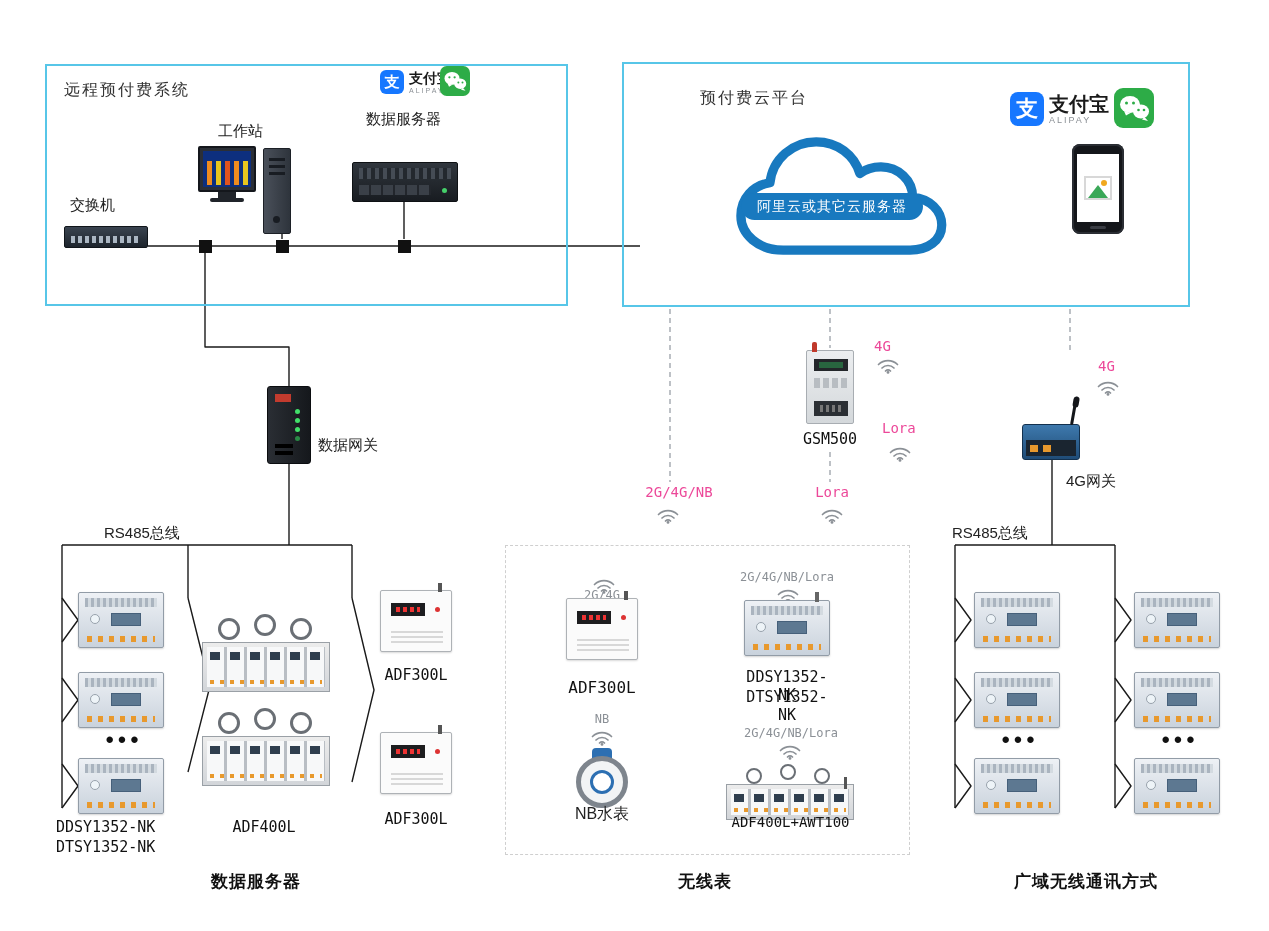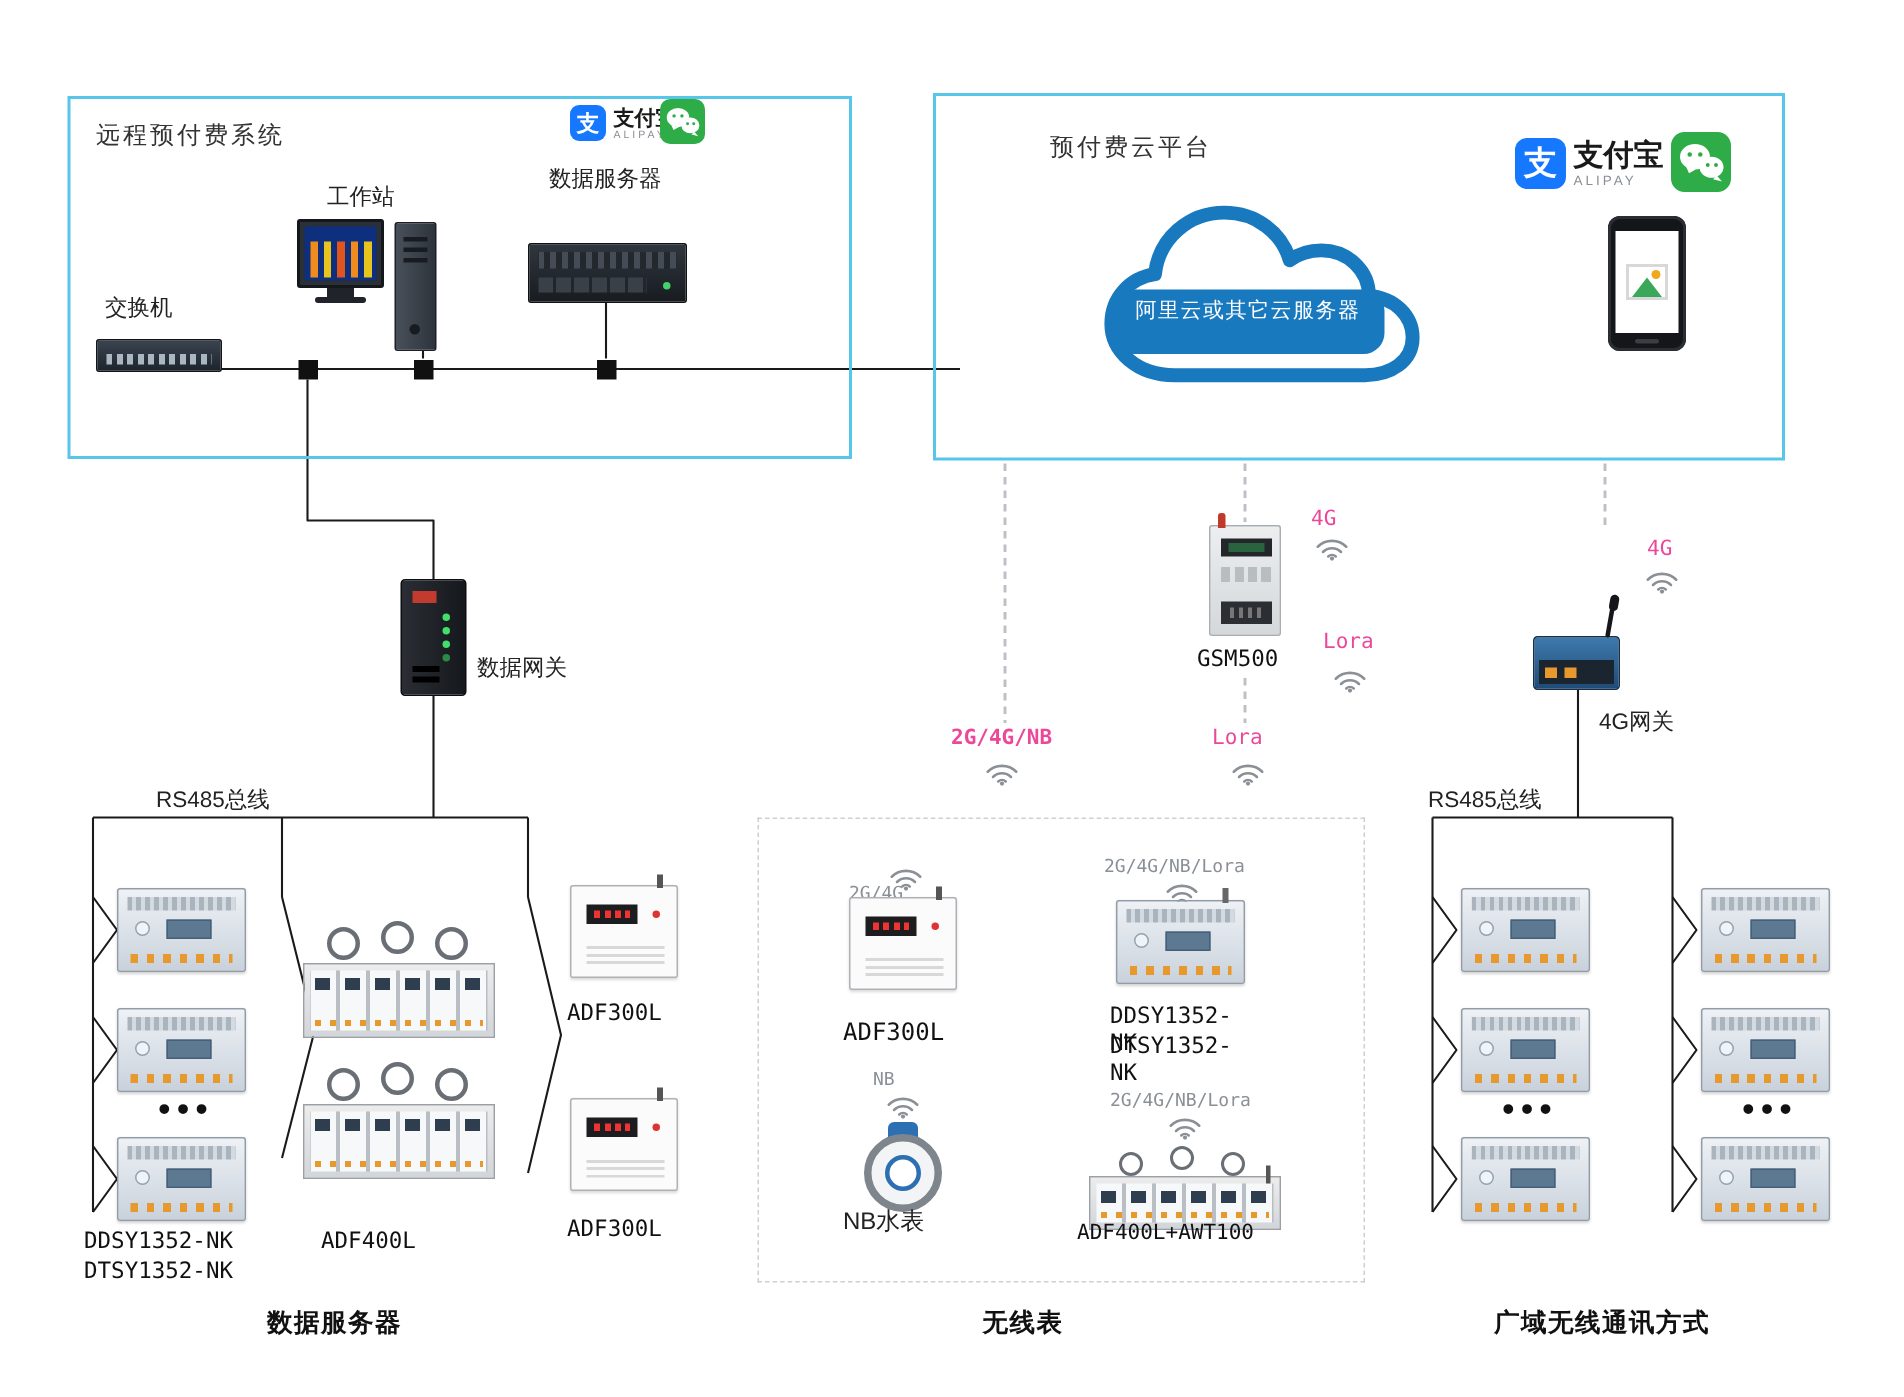--- a/index.html
+++ b/index.html
@@ -12,21 +12,21 @@
   .frame { position:absolute; border:2px solid #57c6e8; }
   .frame.dashed { border:1px dashed #cfcfcf; }
 
   .box-title { font-size:16px; color:#333; letter-spacing:2px; }
   .cn-label  { font-size:15px; color:#222; }
   .dev-label { font-family:"DejaVu Sans Mono",monospace; font-size:15px; color:#111; }
   .dev-label-lg { font-family:"DejaVu Sans Mono",monospace; font-size:16px; color:#111; }
   .sig-label { font-family:"DejaVu Sans Mono",monospace; font-size:12px; color:#8b9096; }
   .sig-label-lg { font-family:"DejaVu Sans Mono",monospace; font-size:14px; color:#ec4899; }
   .section-title { font-size:17px; font-weight:bold; color:#111; letter-spacing:1px; }
-  .tc { text-align:left; }
+  .tc { text-align:center; }
   .dots { font-size:24px; letter-spacing:4px; color:#111; line-height:12px; text-align:center; }
 
   
   .switch { width:84px; height:22px; background:linear-gradient(#3a4450,#1d242c);
             border:1px solid #10151a; border-radius:2px; position:absolute; }
   .switch::after { content:""; position:absolute; left:6px; right:6px; bottom:4px; height:7px;
             background:repeating-linear-gradient(90deg,#aab6c2 0 4px,transparent 4px 7px); }
 
   .monitor { position:absolute; width:58px; }
   .monitor .frame2 { width:58px; height:46px; background:#2b2f36; border:2px solid #14171c;
@@ -250,21 +250,21 @@
   </svg>
 
   <div class="frame" style="left:622px;top:62px;width:568px;height:245px;"></div>
   <div class="abs box-title" style="left:700px;top:88px;">预付费云平台</div>
 
   <svg class="abs" style="left:714px;top:118px;" width="252" height="148" viewBox="0 0 190 112">
     <path d="M52,100 C33,100 20,88 20,74 C20,61 29,51 42,49 C44,31 59,18 77,18
              C93,18 106,28 110,42 C114,39 120,37 126,37 C139,37 150,47 150,60
              C163,61 172,70 172,81 C172,93 161,100 148,100 Z" fill="#ffffff" stroke="#1879bf" stroke-width="7" stroke-linejoin="round"></path>
   </svg>
-  <div class="cloud-pill" style="left:741px;top:193px;width:182px;height:43px;line-height:27px;">阿里云或其它云服务器</div>
+  <div class="cloud-pill" style="left:741px;top:193px;width:182px;height:27px;line-height:27px;">阿里云或其它云服务器</div>
 
   <div class="alipay lg" style="left:1010px;top:92px;">
     <span class="badge">支</span>
     <span class="col">
       <span class="nm">支付宝</span>
       <span class="sub">ALIPAY</span>
     </span>
   </div>
   <svg class="abs" style="left:1114px;top:88px;" width="40" height="40" viewBox="0 0 40 40">
     <rect width="40" height="40" rx="9" fill="#2dac47"></rect>
@@ -312,21 +312,21 @@
   <div class="abs sig-label-lg" style="left:882px;top:420px;">Lora</div>
   <span class="wifi" style="left:888px;top:444px;">
     <svg viewBox="0 0 24 18" width="24" height="18">
         <path class="wf" d="M2.5,8.5 A13.5,13.5 0 0 1 21.5,8.5"></path>
         <path class="wf" d="M6,12 A8.5,8.5 0 0 1 18,12"></path>
         <path class="wf" d="M9.5,15 A3.6,3.6 0 0 1 14.5,15"></path>
         <circle cx="12" cy="16.4" r="1.4" fill="#8b9096"></circle>
       </svg>
   </span>
 
-  <div class="abs sig-label-lg tc" style="left:634px;top:484px;width:90px;font-weight:bold;">2G/4G/NB</div>
+  <div class="abs sig-label-lg tc" style="left:634px;top:484px;width:90px;">2G/4G/NB</div>
   <span class="wifi" style="left:656px;top:506px;">
     <svg viewBox="0 0 24 18" width="24" height="18">
         <path class="wf" d="M2.5,8.5 A13.5,13.5 0 0 1 21.5,8.5"></path>
         <path class="wf" d="M6,12 A8.5,8.5 0 0 1 18,12"></path>
         <path class="wf" d="M9.5,15 A3.6,3.6 0 0 1 14.5,15"></path>
         <circle cx="12" cy="16.4" r="1.4" fill="#8b9096"></circle>
       </svg>
   </span>
   <div class="abs sig-label-lg tc" style="left:808px;top:484px;width:48px;">Lora</div>
   <span class="wifi" style="left:820px;top:506px;">

